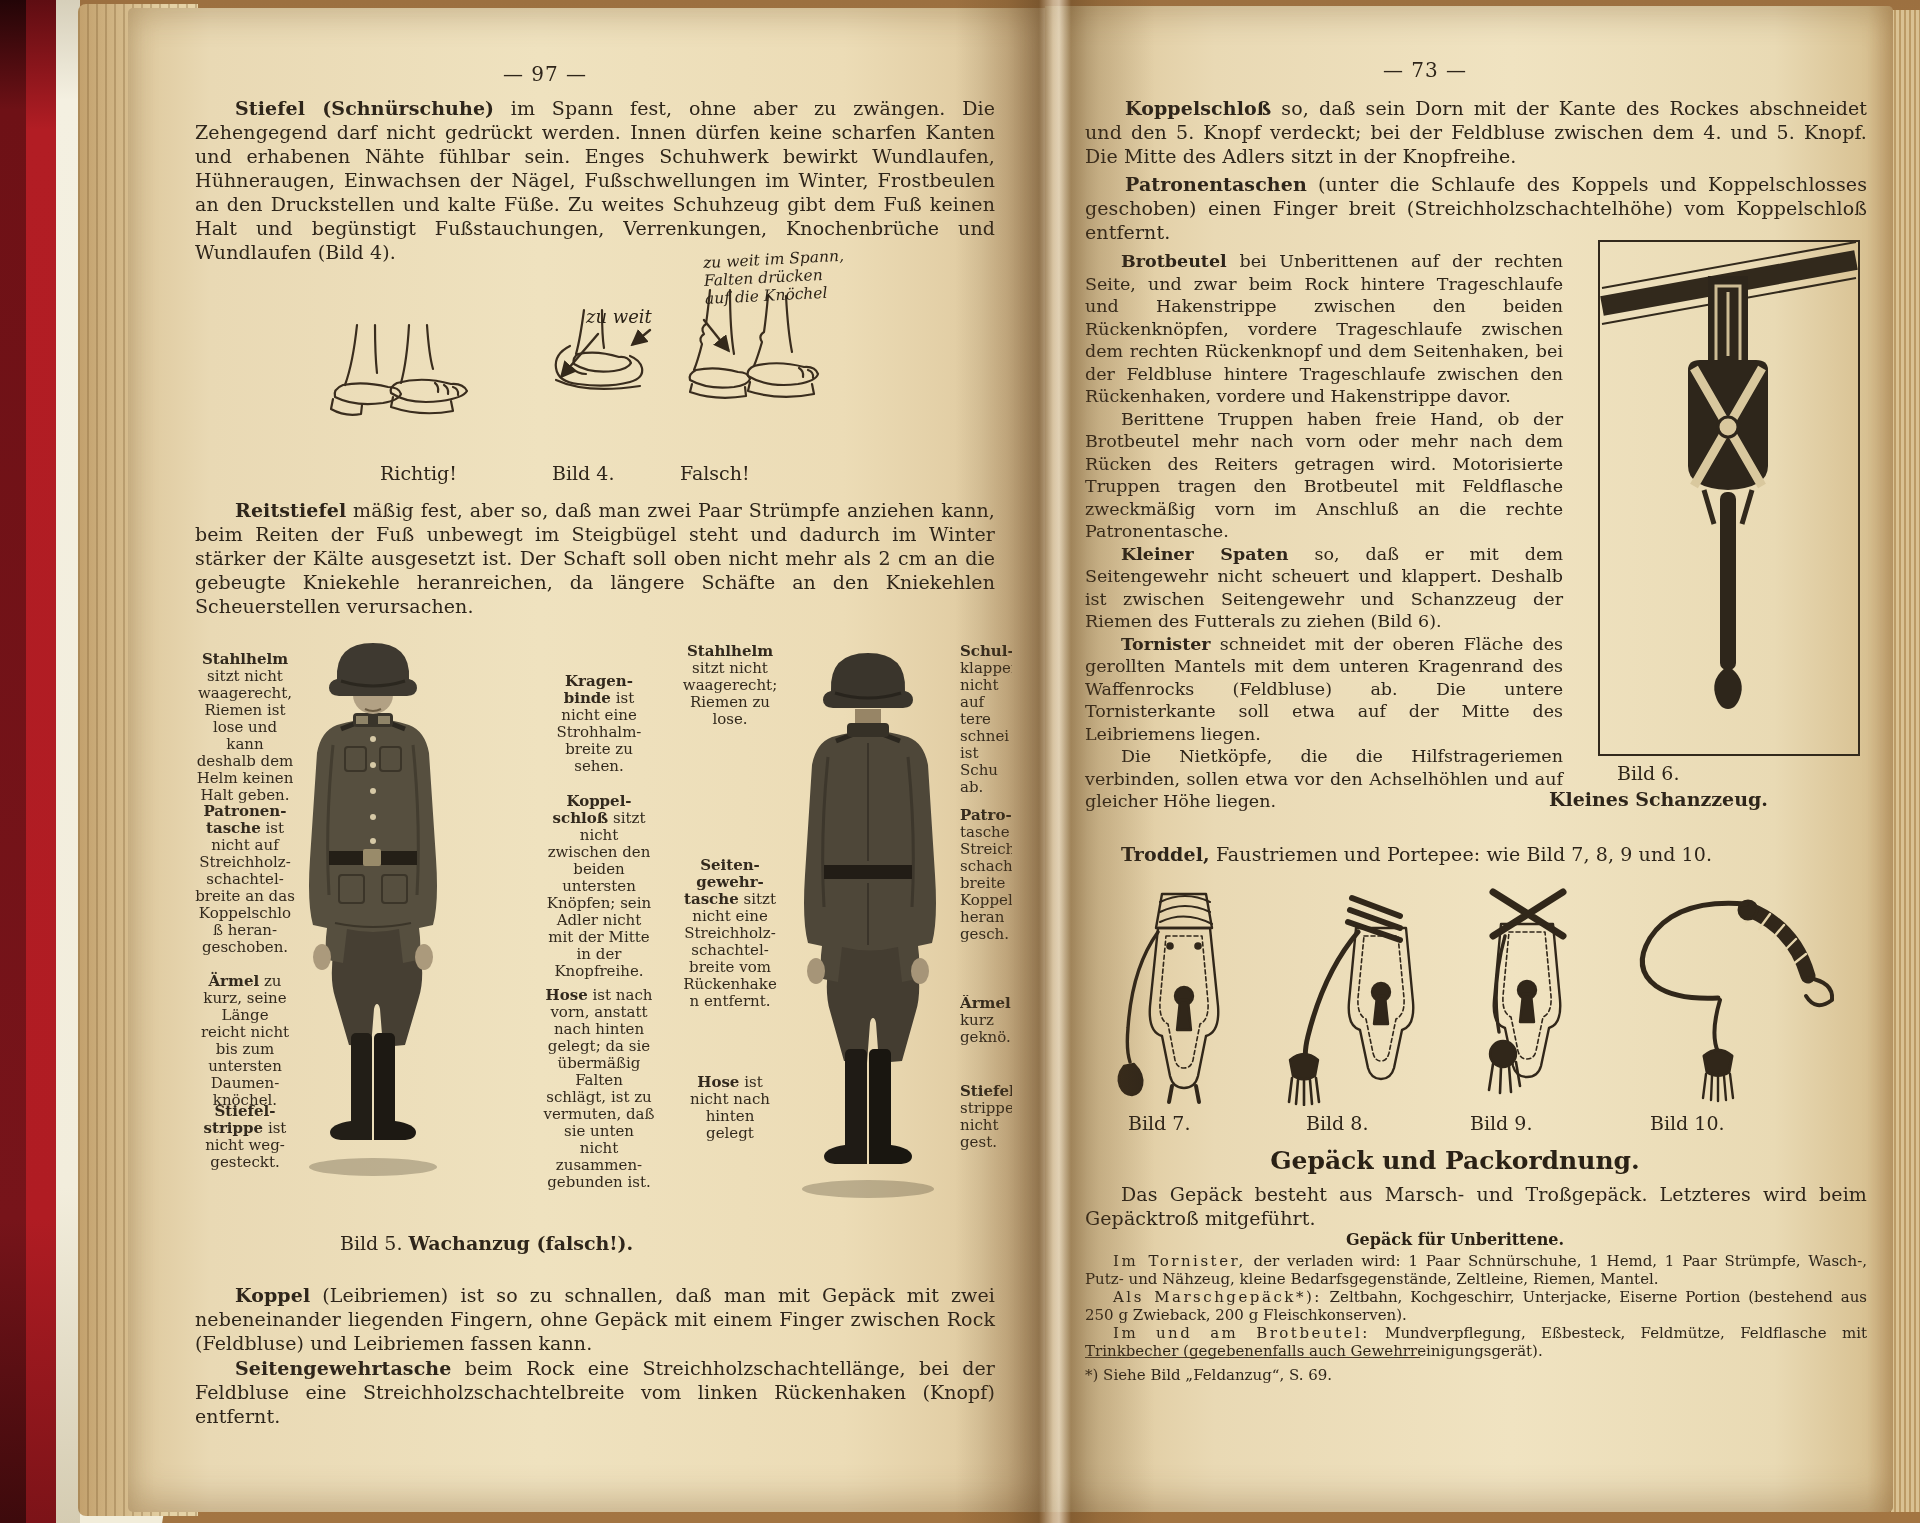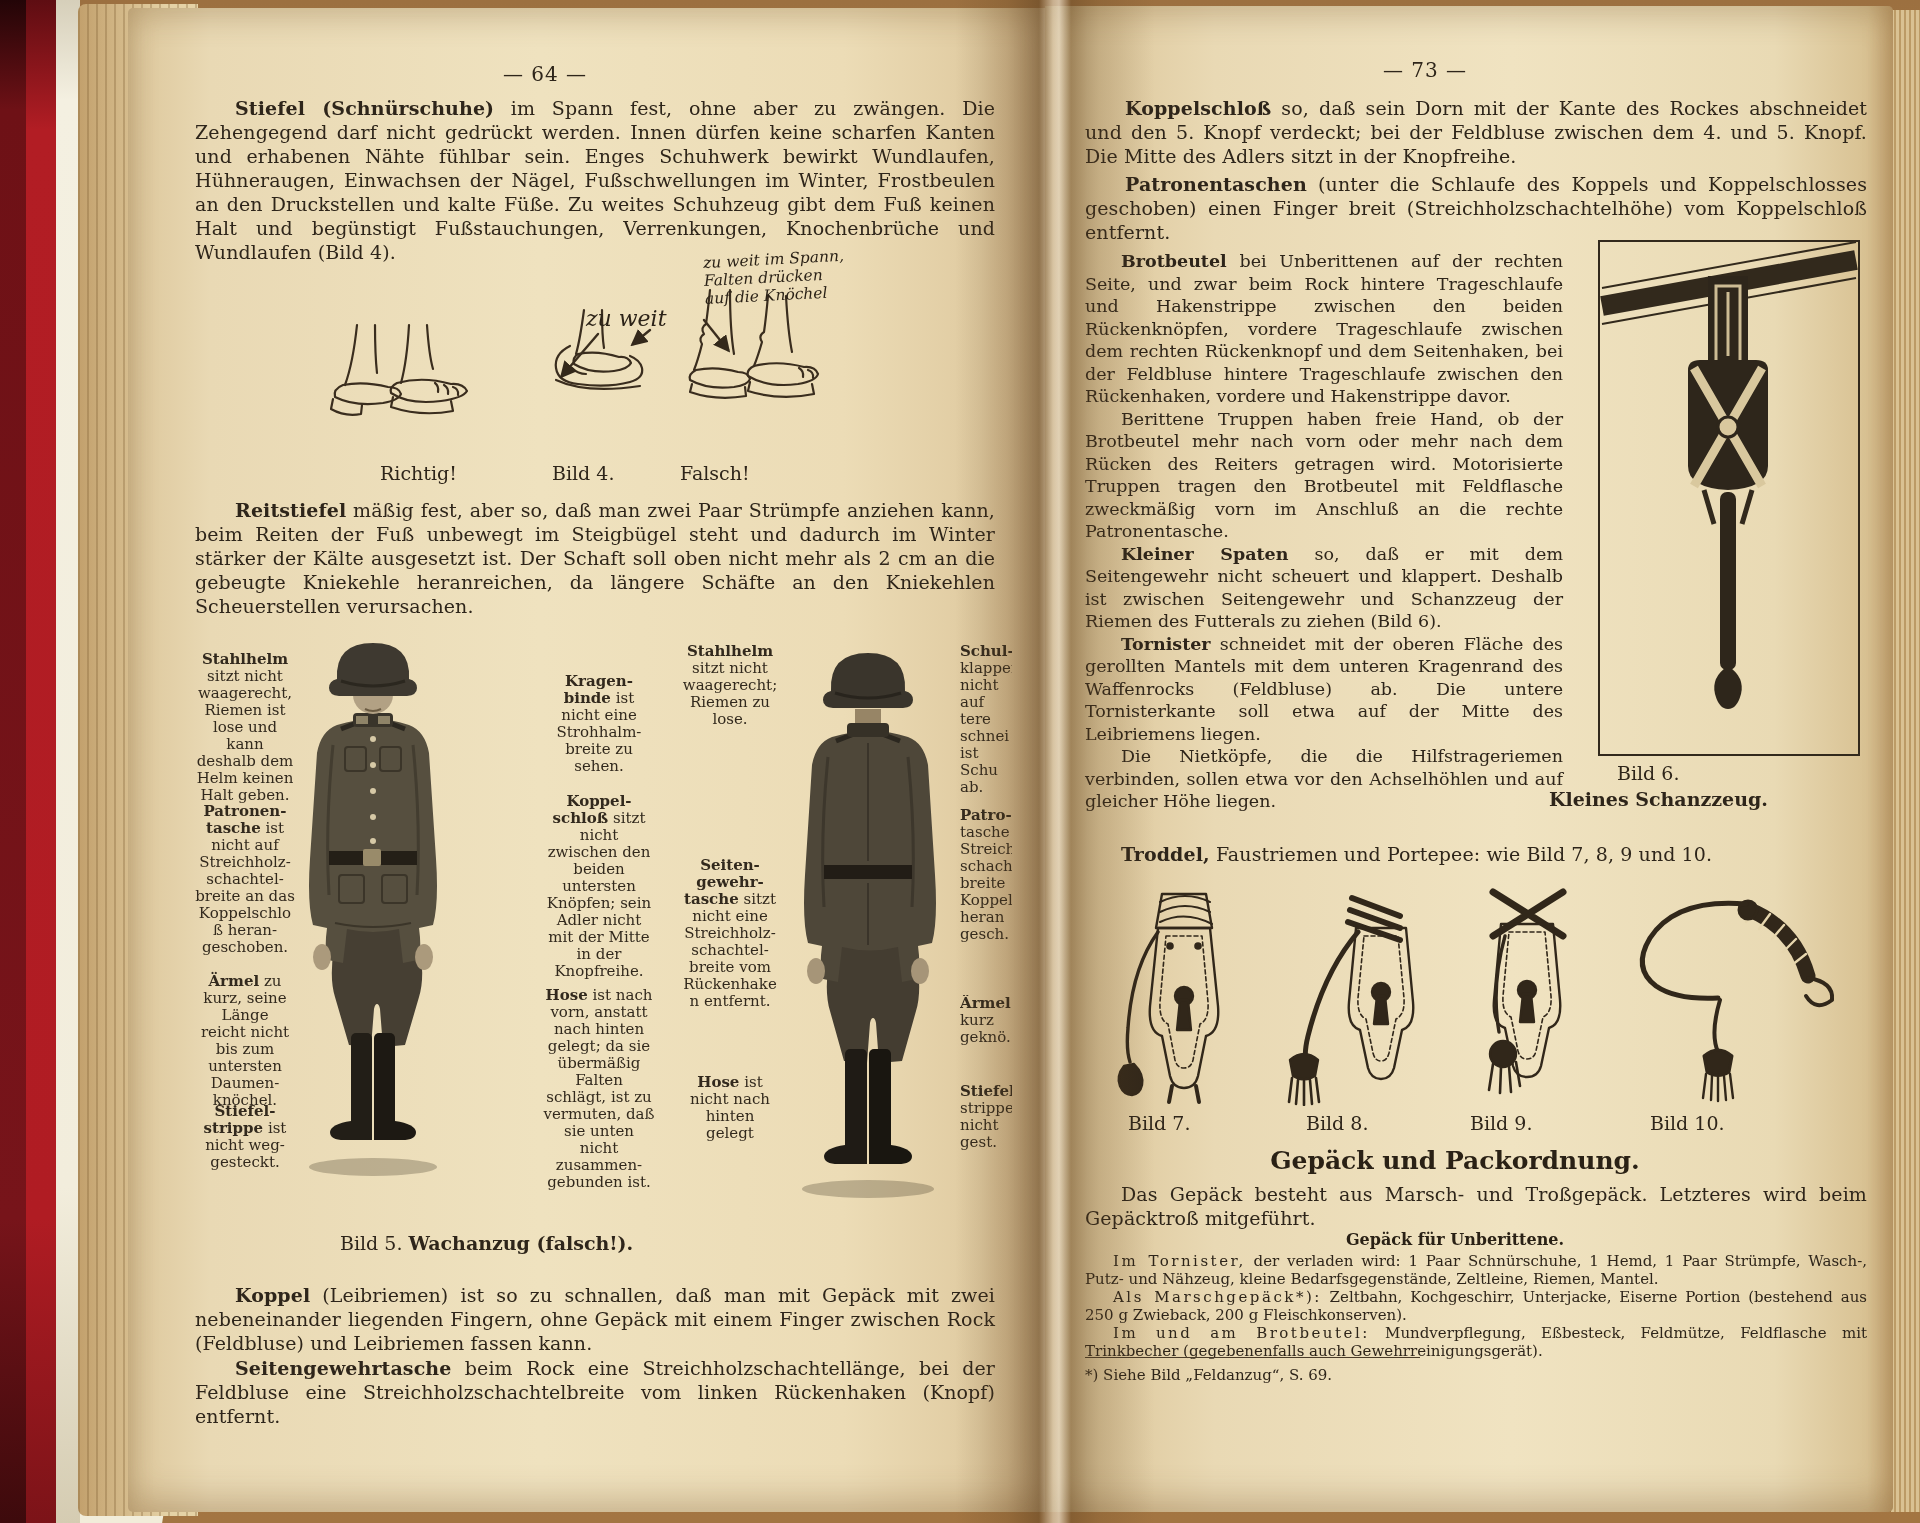--- a/index.html
+++ b/index.html
@@ -66,21 +66,21 @@
 
   <div class="corner-white"></div>
   <div class="spine-a"></div>
   <div class="spine-b"></div>
   <div class="spine-c"></div>
   <div class="edge-stack-left"></div>
   <div class="edge-stack-right"></div>
   <div class="page-left"></div>
   <div class="page-right"></div>
 
-  <div class="pagenum" style="left:320px;top:62px;width:450px;">—  64  —</div>
+  <div class="pagenum" style="left:320px;top:62px;width:450px;">—  97  —</div>
 
   <div class="para" style="left:195px;top:96px;width:800px;">
     <b>Stiefel (Schnürschuhe)</b>
     <span>im Spann fest, ohne aber zu zwängen. Die Zehengegend darf nicht gedrückt werden. Innen dürfen keine scharfen Kanten und erhabenen Nähte fühlbar sein. Enges Schuhwerk bewirkt Wundlaufen, Hühneraugen, Einwachsen der Nägel, Fußschwellungen im Winter, Frostbeulen an den Druckstellen und kalte Füße. Zu weites Schuhzeug gibt dem Fuß keinen Halt und begünstigt Fußstauchungen, Verrenkungen, Knochenbrüche und Wundlaufen (Bild 4).</span>
   </div>
 
   <div class="abs" style="left:300px;top:250px;width:560px;height:215px;">
     <svg width="560" height="215" viewBox="0 0 560 215">
       <defs>
         <marker id="arr" viewBox="0 0 10 10" refX="8" refY="5" markerWidth="7" markerHeight="7" orient="auto-start-reverse">
@@ -120,21 +120,21 @@
           <path d="M64,76 q-8,4 -6,10 q20,12 50,8 q18,-3 20,-10 q-3,-8 -14,-7 q-26,-7 -50,-1 z"></path>
           <path d="M118,80 q6,2 5,8 M109,78 q5,3 4,9"></path>
           <path d="M60,92 l-2,9 q32,10 66,3 l-2,-10"></path>
         </g>
 
         <path d="M298,84 L262,126" stroke-width="2.4" marker-end="url(#arr)"></path>
         <path d="M350,80 L333,94" stroke-width="2.4" marker-end="url(#arr)"></path>
         <path d="M404,70 L428,100" stroke-width="2.4" marker-end="url(#arr)"></path>
       </g>
     </svg>
-    <div class="hand" style="left:286px;top:56px;font-size:22px;">zu weit</div>
+    <div class="hand" style="left:286px;top:56px;font-size:18px;">zu weit</div>
     <div class="hand pre" style="left:404px;top:0px;width:156px;font-size:15.5px;line-height:18px;transform:rotate(-3deg);">zu weit im Spann,
 Falten drücken
 auf die Knöchel</div>
   </div>
   <div class="cap" style="left:380px;top:462px;width:140px;">Richtig!</div>
   <div class="cap" style="left:552px;top:462px;width:120px;">Bild 4.</div>
   <div class="cap" style="left:680px;top:462px;width:130px;">Falsch!</div>
 
   <div class="para" style="left:195px;top:498px;width:800px;">
     <b>Reitstiefel</b>

